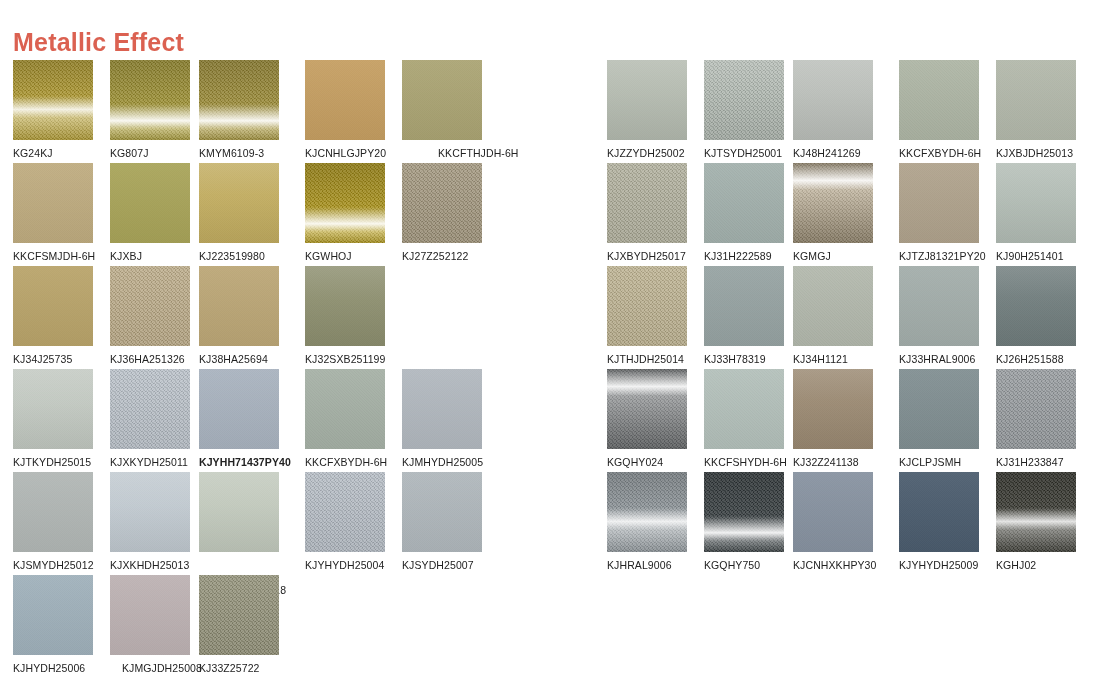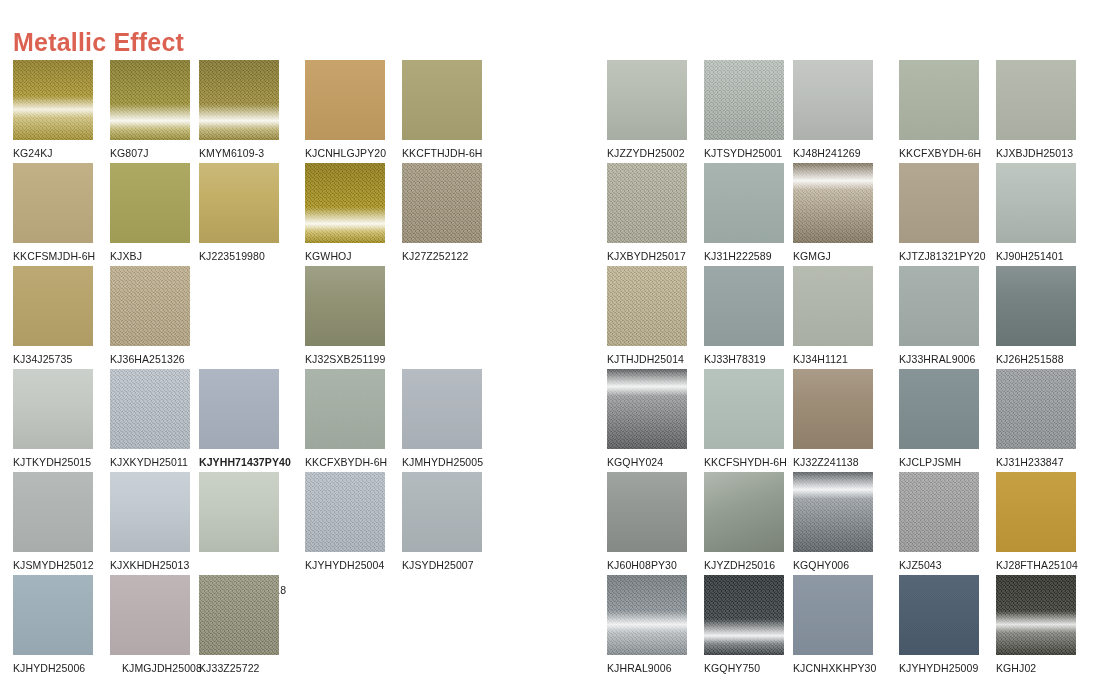--- a/index.html
+++ b/index.html
@@ -161,21 +161,21 @@
         <div class="swatch-cell c2">
           <div class="chip sheen-band-low grain-coarse" style="background-color: rgb(165, 147, 52);"></div>
           <div class="chip-label" style="color: rgb(34, 34, 34);">KMYM6109-3</div>
         </div>
         <div class="swatch-cell c3">
           <div class="chip sheen-flat grain-fine" style="background-color: rgb(199, 158, 94);"></div>
           <div class="chip-label" style="color: rgb(34, 34, 34);">KJCNHLGJPY20</div>
         </div>
         <div class="swatch-cell c4">
           <div class="chip sheen-flat grain-fine" style="background-color: rgb(171, 164, 113);"></div>
-          <div class="chip-label" style="color: rgb(34, 34, 34);">KKCFTHJDH-6H</div>
+          <div class="chip-label" style="color: rgb(34, 34, 34); margin-left: 36px;">KKCFTHJDH-6H</div>
         </div>
       </div>
       <div class="swatch-row">
         <div class="swatch-cell c0">
           <div class="chip sheen-flat grain-fine" style="background-color: rgb(192, 172, 125);"></div>
           <div class="chip-label" style="color: rgb(34, 34, 34);">KKCFSMJDH-6H</div>
         </div>
         <div class="swatch-cell c1">
           <div class="chip sheen-flat grain-fine" style="background-color: rgb(169, 164, 85);"></div>
           <div class="chip-label" style="color: rgb(34, 34, 34);">KJXBJ</div>
@@ -195,20 +195,24 @@
       </div>
       <div class="swatch-row">
         <div class="swatch-cell c0">
           <div class="chip sheen-flat grain-fine" style="background-color: rgb(186, 164, 103);"></div>
           <div class="chip-label" style="color: rgb(34, 34, 34);">KJ34J25735</div>
         </div>
         <div class="swatch-cell c1">
           <div class="chip sheen-flat grain-coarse" style="background-color: rgb(182, 164, 126);"></div>
           <div class="chip-label" style="color: rgb(34, 34, 34);">KJ36HA251326</div>
         </div>
+        <div class="swatch-cell c2">
+          <div class="chip sheen-flat grain-fine" style="background-color: rgb(189, 167, 116);"></div>
+          <div class="chip-label" style="color: rgb(34, 34, 34);">KJ38HA25694</div>
+        </div>
         <div class="swatch-cell c3">
           <div class="chip sheen-soft grain-fine" style="background-color: rgb(140, 142, 109);"></div>
           <div class="chip-label" style="color: rgb(34, 34, 34);">KJ32SXB251199</div>
         </div>
       </div>
       <div class="swatch-row">
         <div class="swatch-cell c0">
           <div class="chip sheen-soft grain-fine" style="background-color: rgb(195, 202, 194);"></div>
           <div class="chip-label" style="color: rgb(34, 34, 34);">KJTKYDH25015</div>
         </div>
@@ -350,42 +354,20 @@
           <div class="chip sheen-flat grain-fine" style="background-color: rgb(126, 141, 144);"></div>
           <div class="chip-label" style="color: rgb(34, 34, 34);">KJCLPJSMH</div>
         </div>
         <div class="swatch-cell c4">
           <div class="chip sheen-flat grain-coarse" style="background-color: rgb(141, 146, 150);"></div>
           <div class="chip-label" style="color: rgb(34, 34, 34);">KJ31H233847</div>
         </div>
       </div>
       <div class="swatch-row">
         <div class="swatch-cell c0">
-          <div class="chip sheen-soft grain-fine" style="background-color: rgb(142, 148, 143);"></div>
-          <div class="chip-label" style="color: rgb(34, 34, 34);">KJ60H08PY30</div>
-        </div>
-        <div class="swatch-cell c1">
-          <div class="chip sheen-diag grain-none" style="background-color: rgb(144, 154, 142);"></div>
-          <div class="chip-label" style="color: rgb(34, 34, 34);">KJYZDH25016</div>
-        </div>
-        <div class="swatch-cell c2">
-          <div class="chip sheen-band-high grain-coarse" style="background-color: rgb(114, 122, 128);"></div>
-          <div class="chip-label" style="color: rgb(34, 34, 34);">KGQHY006</div>
-        </div>
-        <div class="swatch-cell c3">
-          <div class="chip sheen-flat grain-coarse" style="background-color: rgb(154, 154, 154);"></div>
-          <div class="chip-label" style="color: rgb(34, 34, 34);">KJZ5043</div>
-        </div>
-        <div class="swatch-cell c4">
-          <div class="chip sheen-flat grain-fine" style="background-color: rgb(196, 154, 49);"></div>
-          <div class="chip-label" style="color: rgb(34, 34, 34);">KJ28FTHA25104</div>
-        </div>
-      </div>
-      <div class="swatch-row">
-        <div class="swatch-cell c0">
           <div class="chip sheen-band grain-coarse" style="background-color: rgb(142, 150, 155);"></div>
           <div class="chip-label" style="color: rgb(34, 34, 34);">KJHRAL9006</div>
         </div>
         <div class="swatch-cell c1">
           <div class="chip sheen-band-low grain-coarse" style="background-color: rgb(51, 59, 62);"></div>
           <div class="chip-label" style="color: rgb(34, 34, 34);">KGQHY750</div>
         </div>
         <div class="swatch-cell c2">
           <div class="chip sheen-flat grain-fine" style="background-color: rgb(134, 145, 160);"></div>
           <div class="chip-label" style="color: rgb(34, 34, 34);">KJCNHXKHPY30</div>

